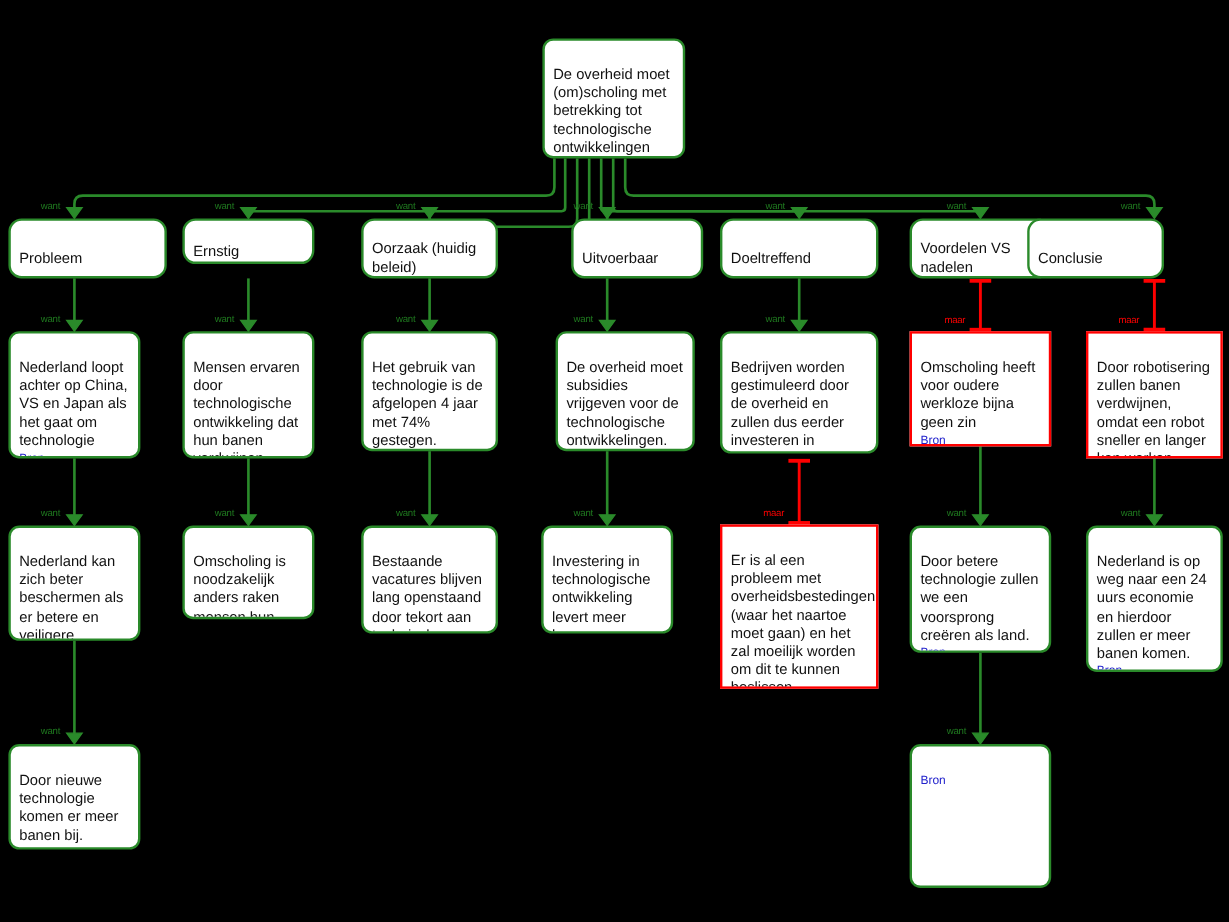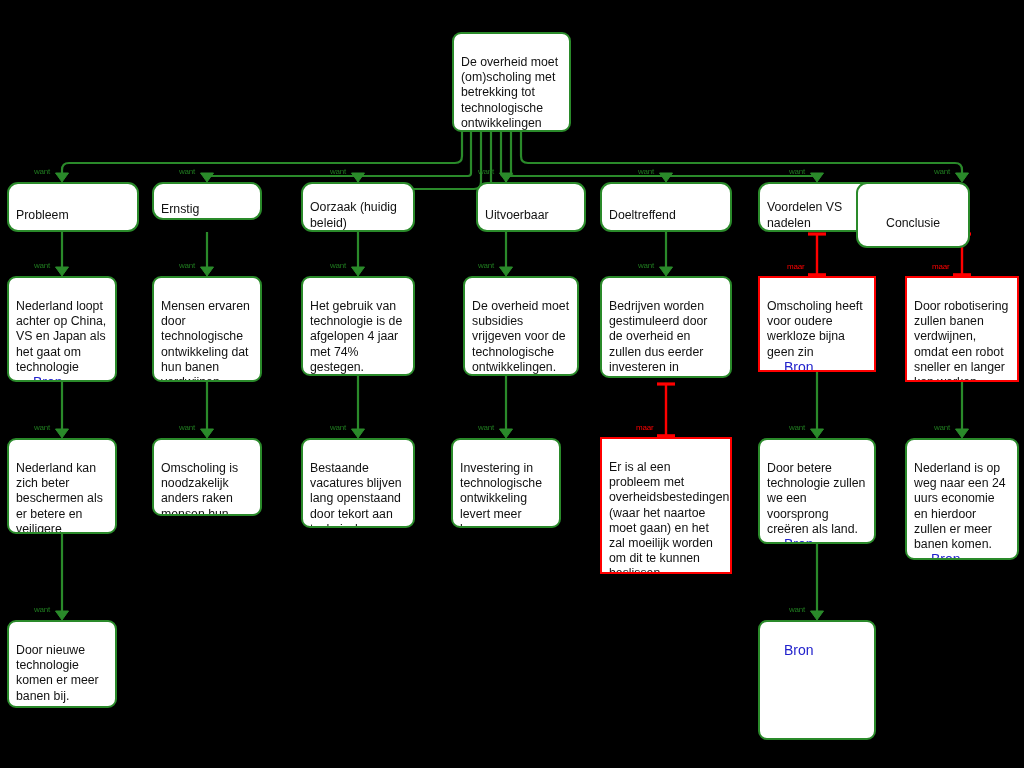--- a/index.html
+++ b/index.html
@@ -45,25 +45,24 @@
   }
   .node.cat .ntext { width: 100%; }
   .node .ntext {
     display: block;
     white-space: pre-line;
   }
   .node .bron {
     display: block;
     margin-top: 2px;
     color: #2222cc;
-    font-size: 14px;
+    font-size: 10px;
     line-height: 11px;
     text-decoration: none;
     cursor: pointer;
-    margin-left: 17px;
   }
   .edge-label {
     position: absolute;
     font-size: 8px;
     line-height: 9px;
     color: #1f7a1f;
     font-family: "Liberation Sans", sans-serif;
     white-space: nowrap;
     letter-spacing: -0.2px;
   }
@@ -138,21 +137,21 @@
     </div>
     <div class="node cat" style="left: 476px; top: 182px; width: 110px; height: 50px;">
       <span class="ntext">Uitvoerbaar</span>
     </div>
     <div class="node cat" style="left: 600px; top: 182px; width: 132px; height: 50px;">
       <span class="ntext">Doeltreffend</span>
     </div>
     <div class="node cat" style="left: 758px; top: 182px; width: 118px; height: 50px;">
       <span class="ntext">Voordelen VS nadelen</span>
     </div>
-    <div class="node cat" style="left: 856px; top: 182px; width: 114px; height: 66px; text-align: center;">
+    <div class="node cat" style="left: 856px; top: 182px; width: 114px; height: 50px;">
       <span class="ntext">Conclusie</span>
     </div>
     <div class="node" style="left: 7px; top: 276px; width: 110px; height: 106px;">
       <span class="ntext">Nederland loopt achter op China, VS en Japan als het gaat om technologie</span>
       <a class="bron">Bron</a>
     </div>
     <div class="node" style="left: 7px; top: 438px; width: 110px; height: 96px;">
       <span class="ntext">Nederland kan zich beter beschermen als er betere en veiligere technologie is.</span>
     </div>
     <div class="node" style="left: 7px; top: 620px; width: 110px; height: 88px;">

